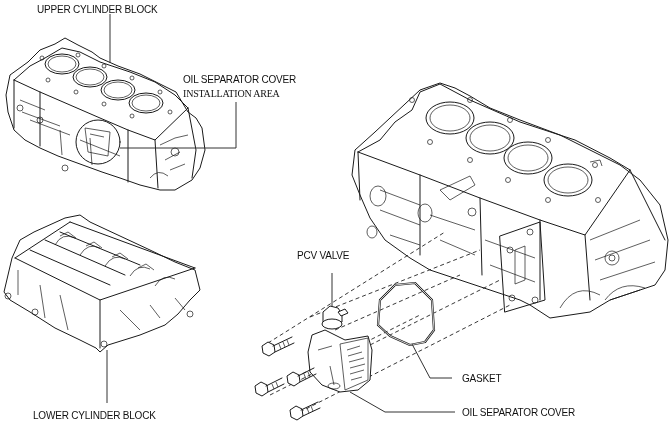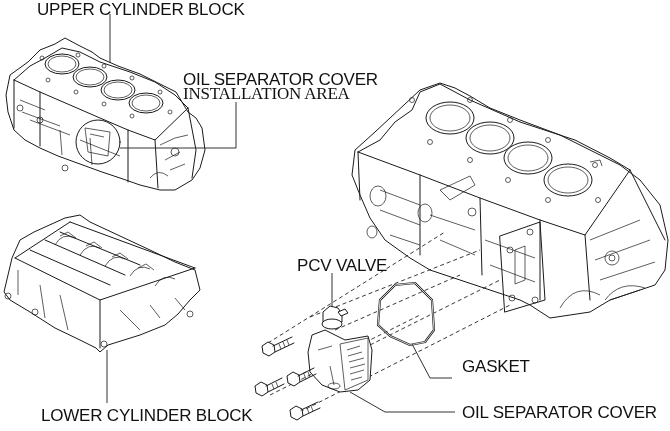--- a/index.html
+++ b/index.html
@@ -1,19 +1,19 @@
 <!DOCTYPE html>
 <html><head>
 <meta charset="utf-8">
 <style>
   html, body { margin: 0; padding: 0; background: #ffffff; }
   body { width: 670px; height: 431px; position: relative; overflow: hidden;
          font-family: "Liberation Sans", sans-serif; }
   #stage { position: absolute; left: 0; top: 0; width: 670px; height: 431px; }
-  .lbl { position: absolute; font-size: 17px; color: #111111; font-weight: 400;
+  .lbl { position: absolute; font-size: 10px; color: #111111; font-weight: 400;
          letter-spacing: -0.2px; white-space: nowrap; line-height: 13px;
          font-family: "Liberation Sans", sans-serif; }
   svg .ln { fill: none; stroke: #1a1a1a; stroke-width: 1; stroke-linejoin: round; stroke-linecap: round; }
   svg .thin { fill: none; stroke: #1a1a1a; stroke-width: 0.7; }
   svg .lead { fill: none; stroke: #333; stroke-width: 1; }
   svg .dash { fill: none; stroke: #222; stroke-width: 0.9; stroke-dasharray: 4 3; }
   svg .bore { fill: #fff; stroke: #1a1a1a; stroke-width: 1; }
   svg .fillw { fill: #fff; stroke: #1a1a1a; stroke-width: 1; stroke-linejoin: round; }
   svg .gas { fill: none; stroke: #1a1a1a; stroke-width: 2.2; stroke-linejoin: round; }
   svg .gasin { fill: none; stroke: #fff; stroke-width: 0.8; stroke-linejoin: round; }
@@ -183,16 +183,16 @@
     <path class="fillw" d="M290,410 L296,406 L302,409 L303,416 L297,420 L291,417 Z"></path>
     <path class="ln" d="M301,410 L318,402 M303,416 L320,408"></path>
     <path class="thin" d="M307,408 L309,413 M311,406 L313,411"></path>
   </g>
 </svg>
 </div>
 
 <div class="lbl" style="left:37px; top:3px;">UPPER CYLINDER BLOCK</div>
 <div class="lbl" style="left:183px; top:73px;">OIL SEPARATOR COVER</div>
 <div class="lbl" style="left:183px; top:87px;font-family:Liberation Serif, serif;">INSTALLATION AREA</div>
-<div class="lbl" style="left:41px; top:409px;">LOWER CYLINDER BLOCK</div>
-<div class="lbl" style="left:297px; top:259px;">PCV VALVE</div>
-<div class="lbl" style="left:462px; top:360px;">GASKET</div>
+<div class="lbl" style="left:33px; top:409px;">LOWER CYLINDER BLOCK</div>
+<div class="lbl" style="left:297px; top:249px;">PCV VALVE</div>
+<div class="lbl" style="left:462px; top:372px;">GASKET</div>
 <div class="lbl" style="left:462px; top:406px;">OIL SEPARATOR COVER</div>
 
 </body></html>

